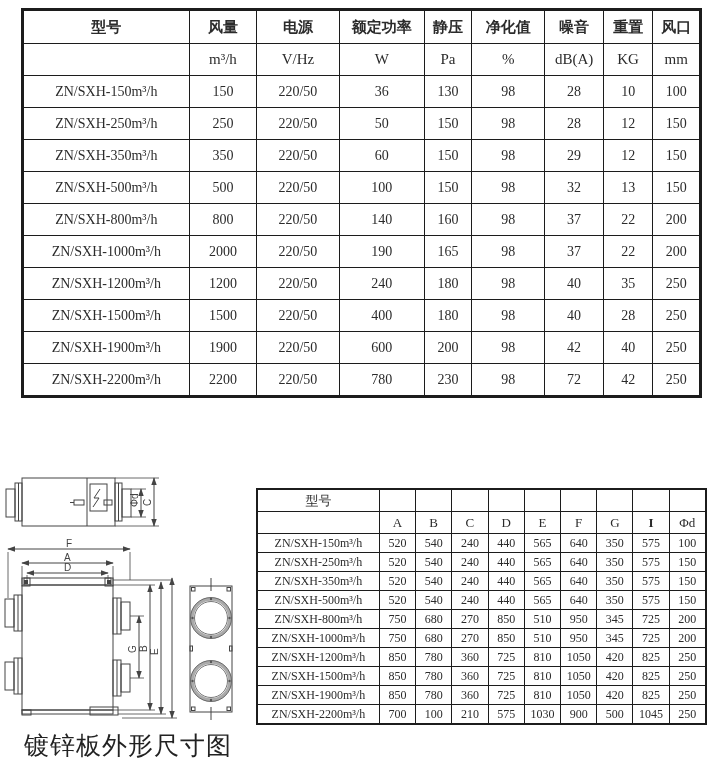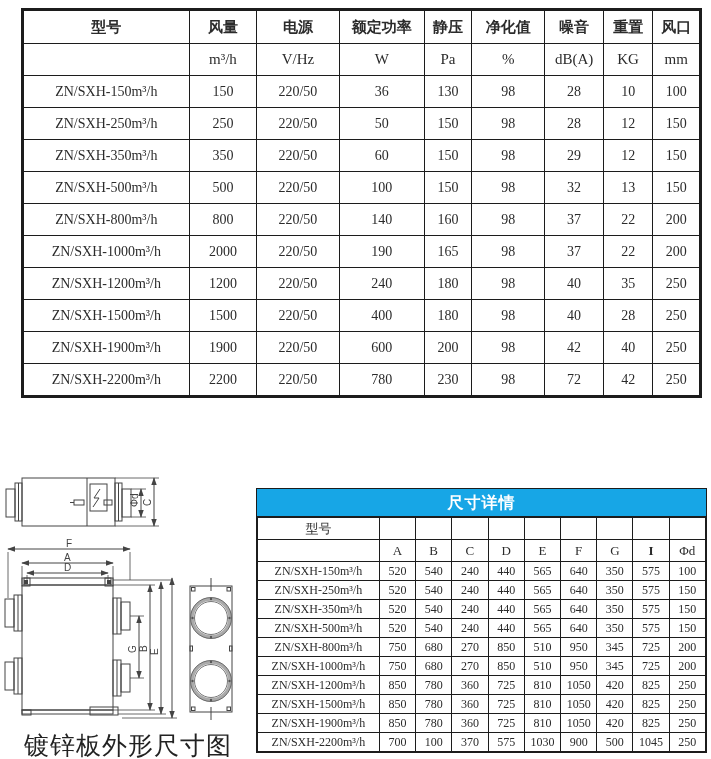--- a/index.html
+++ b/index.html
@@ -318,21 +318,20 @@
           <circle cx="192.5" cy="681" r="1.2" fill="#555" stroke="none"></circle>
           <circle cx="229.5" cy="681" r="1.2" fill="#555" stroke="none"></circle>
         </g>
       </g>
 
       <text x="24" y="754" font-size="25" fill="#222" stroke="none" letter-spacing="1">镀锌板外形尺寸图</text>
     </svg>
   </div>
 
   <div class="dims-wrap">
-    <div class="tbl-title">尺寸详情</div>
     <table class="dims-tbl">
       <colgroup>
         <col style="width:27.2%">
         <col style="width:8.09%">
           <col style="width:8.09%">
           <col style="width:8.09%">
         <col style="width:8.09%">
           <col style="width:8.09%">
           <col style="width:8.09%">
         <col style="width:8.09%">
@@ -481,21 +480,21 @@
             <td>1050</td>
             <td>420</td>
             <td>825</td>
             <td>250</td>
           </tr>
 
           <tr>
             <td>ZN/SXH-2200m³/h</td>
             <td>700</td>
             <td>100</td>
-            <td>370</td>
+            <td>210</td>
             <td>575</td>
             <td>1030</td>
             <td>900</td>
             <td>500</td>
             <td>1045</td>
             <td>250</td>
           </tr>
         </tbody>
     </table>
   </div>

